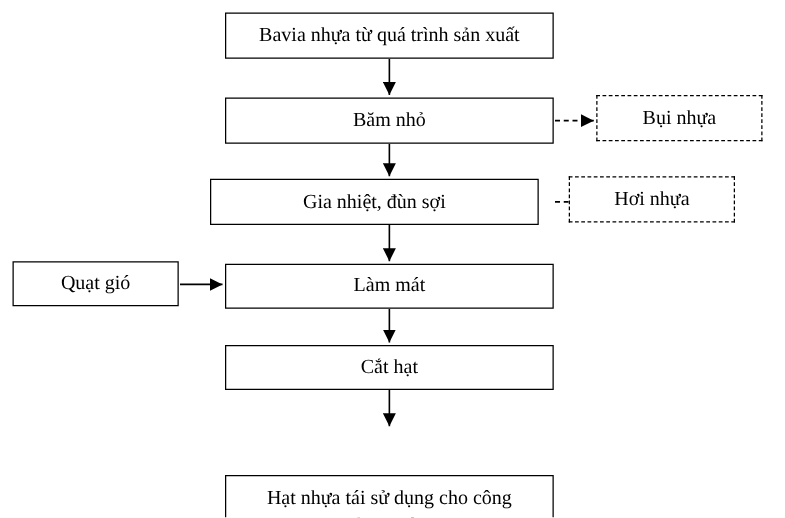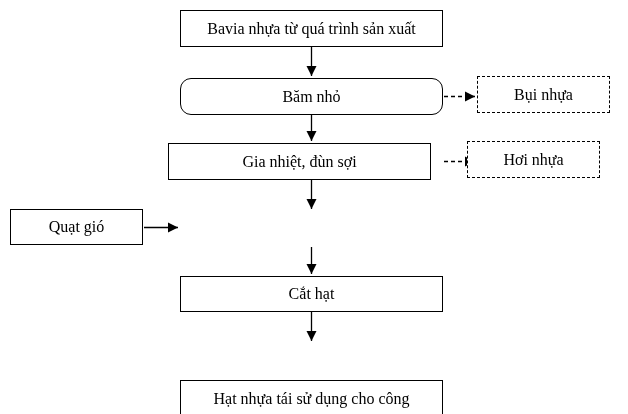--- a/index.html
+++ b/index.html
@@ -32,24 +32,24 @@
     align-items: center;
     justify-content: center;
     text-align: center;
     font-size: 16px;
     line-height: 1.35;
   }
   .node.dashed {
     border-style: dashed;
   }
   .node-source { left: 180px; top: 10px;  width: 263px; height: 37px; }
-  .node-shred  { left: 180px; top: 78px;  width: 263px; height: 37px; border-radius: 11px; }
+  .node-shred  { left: 180px; top: 78px;  width: 263px; height: 37px; }
   .node-dust   { left: 477px; top: 76px;  width: 133px; height: 37px; }
   .node-heat   { left: 168px; top: 143px; width: 263px; height: 37px; }
-  .node-vapor  { left: 467px; top: 141px; width: 133px; height: 37px; }
+  .node-vapor  { left: 455px; top: 141px; width: 133px; height: 37px; }
   .node-fan    { left: 10px;  top: 209px; width: 133px; height: 36px; text-align: center; }
   .node-cool   { left: 180px; top: 211px; width: 263px; height: 36px; }
   .node-cut    { left: 180px; top: 276px; width: 263px; height: 36px; text-align: right; }
   .node-output { left: 180px; top: 343px; width: 263px; height: 60px; padding: 2px 24px; margin-top: 37px; }
 </style>
 </head>
 <body>
 
 <div class="canvas">
 
@@ -86,20 +86,23 @@
   </div>
 
   <div class="node dashed node-vapor">
     <span>Hơi nhựa</span>
   </div>
 
   <div class="node node-fan">
     <span>Quạt gió</span>
   </div>
 
+  <div class="node node-cool">
+    <span>Làm mát</span>
+  </div>
 
   <div class="node node-cut">
     <span>Cắt hạt</span>
   </div>
 
   <div class="node node-output">
     <span>Hạt nhựa tái sử dụng cho công đoạn trộn</span>
   </div>
 
 </div>

